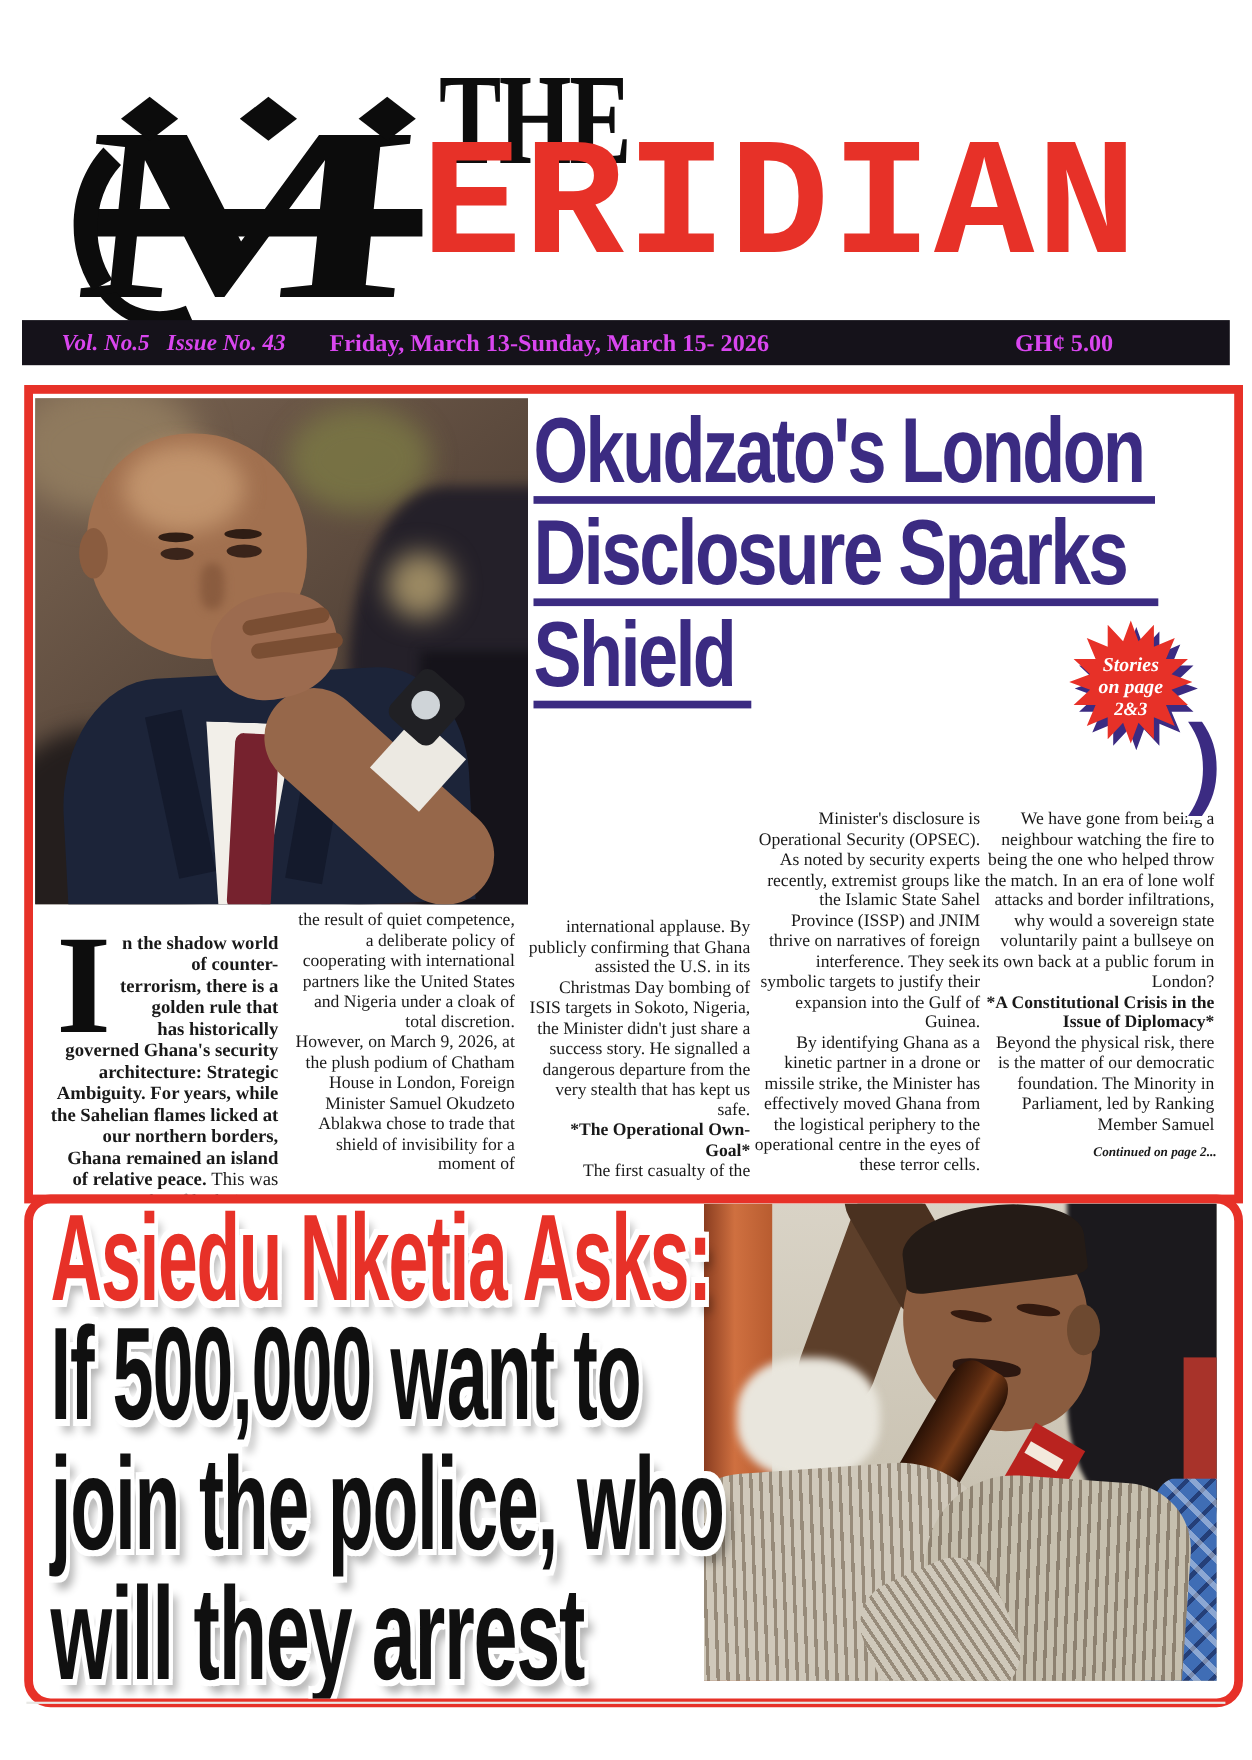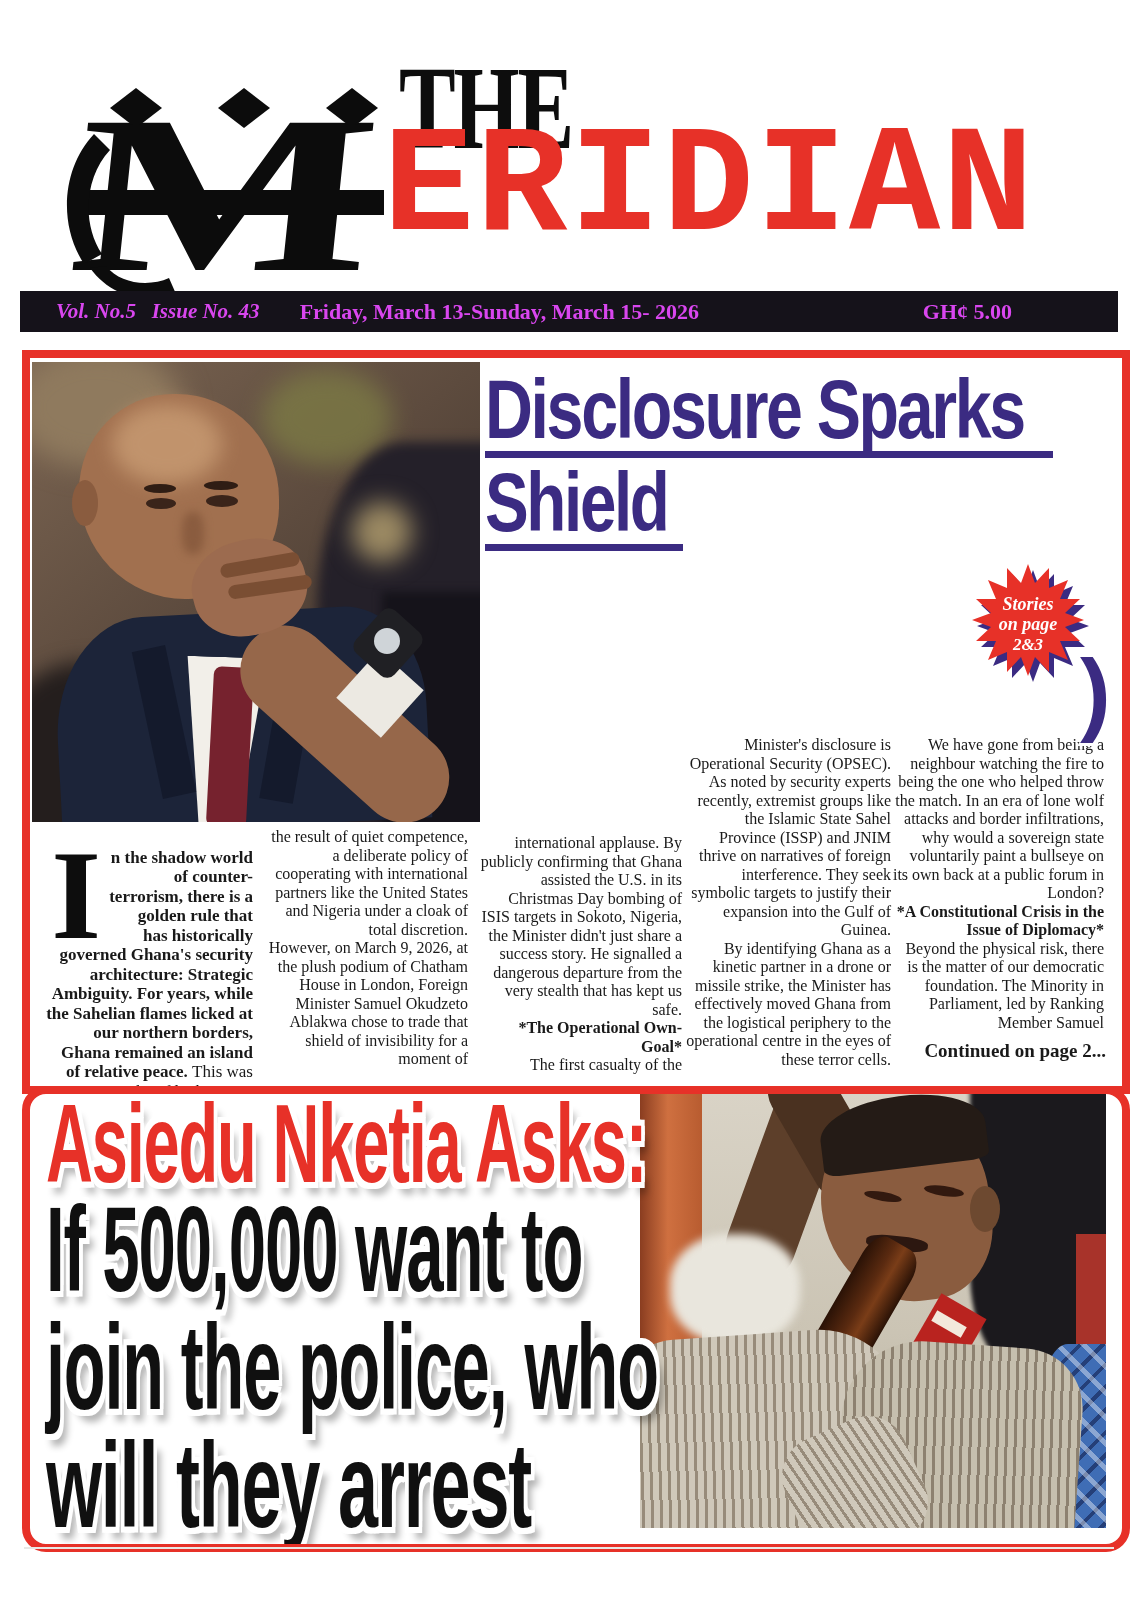--- a/index.html
+++ b/index.html
@@ -48,21 +48,21 @@
   
   .col{position:absolute;font-size:16px;line-height:18.5px;white-space:pre-line;text-align:right;}
   .col .seg-bold{font-weight:bold;}
   #col1{left:15px;top:470px;width:208px;font-size:17px;line-height:19.5px;}
   #col2{left:232px;top:470px;width:206px;}
   #col3{left:448px;top:476px;width:204px;}
   #col4{left:655px;top:378px;width:206px;}
   #col5{left:862px;top:378px;width:212px;}
   .dropcap{float:left;width:56px;height:86px;font-weight:bold;font-size:128px;line-height:86px;
            font-family:"Liberation Serif",serif;color:#0d0d0d;margin:4px 8px 0 0;}
-  .continued{position:absolute;right:16px;top:682px;font-weight:bold;font-size:19px;}
+  .continued{position:absolute;right:16px;top:682px;font-weight:bold;font-style:italic;font-size:12px;}
 
   
   .photo{position:absolute;overflow:hidden;}
   .photo div{position:absolute;}
   #leadphoto{left:2px;top:4px;width:448px;height:460px;
              background:linear-gradient(140deg,#7b6552 0%,#5d4b3e 45%,#372c26 100%);}
   #secondphoto{left:610px;top:0;width:466px;height:434px;
              background:linear-gradient(#d9d3c6 0%,#cbc4b4 55%,#b3ab9b 100%);}
 
   
@@ -128,20 +128,24 @@
       <div style="left:160px;top:178px;width:115px;height:95px;background:#9c6b4f;border-radius:46%;transform:rotate(-14deg);"></div>
       <div style="left:188px;top:196px;width:80px;height:14px;background:#7a4e33;border-radius:8px;transform:rotate(-10deg);"></div>
       <div style="left:196px;top:218px;width:84px;height:14px;background:#7a4e33;border-radius:8px;transform:rotate(-8deg);"></div>
       <div style="left:318px;top:300px;width:60px;height:64px;background:#ece9e2;transform:rotate(42deg);"></div>
       <div style="left:330px;top:252px;width:52px;height:58px;background:#202024;border-radius:10px;transform:rotate(42deg);"></div>
       <div style="left:342px;top:266px;width:26px;height:26px;background:#cfd4d8;border-radius:50%;"></div>
     </div>
 
     <div class="headline">
       <div class="hrow">
+        <span class="txt" style="transform:scaleX(0.76);">Okudzato's London</span>
+        <span class="ul" style="width:565px;"></span>
+      </div>
+      <div class="hrow">
         <span class="txt" style="transform:scaleX(0.79);">Disclosure Sparks</span>
         <span class="ul" style="width:568px;"></span>
       </div>
       <div class="hrow">
         <span class="txt" style="transform:scaleX(0.78);">Shield</span>
         <span class="ul" style="width:198px;"></span>
       </div>
     </div>
 
     <svg class="starburst" viewBox="0 0 124 124">

